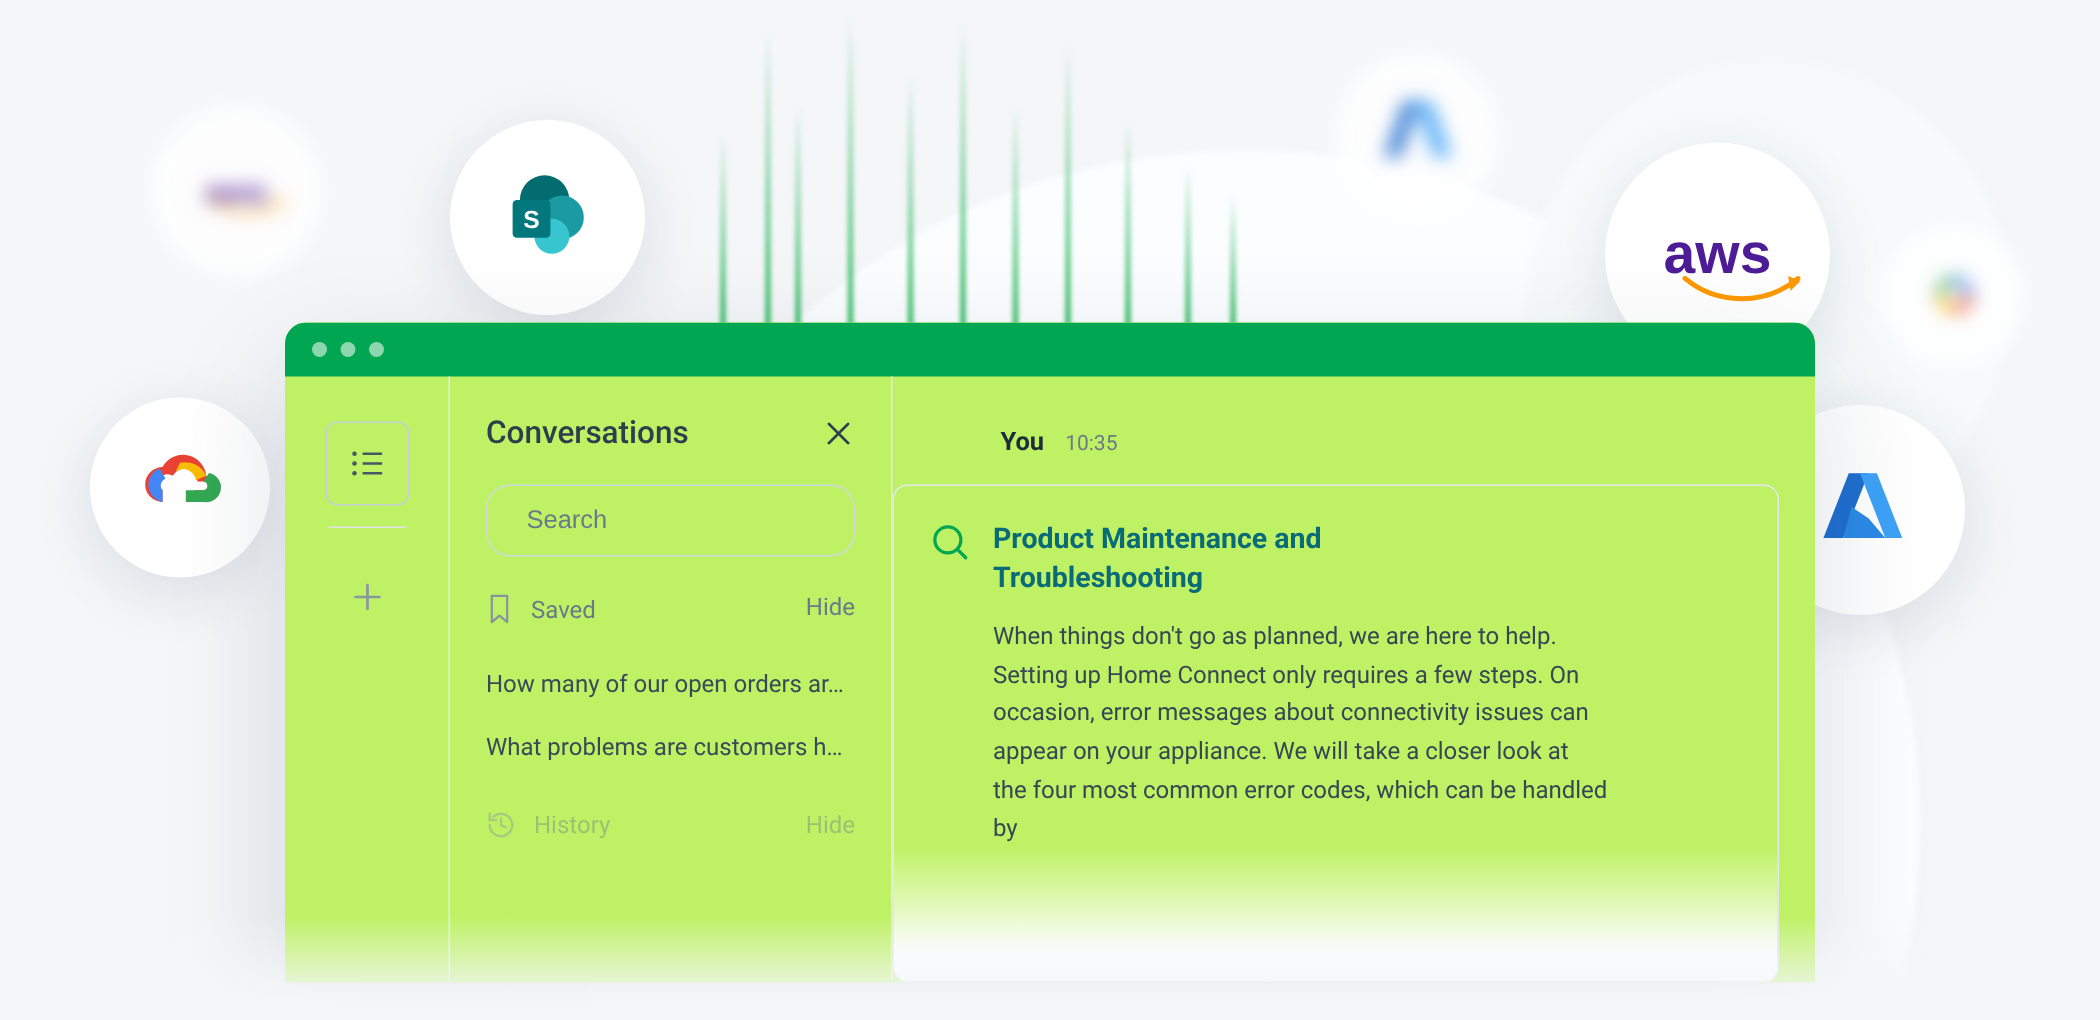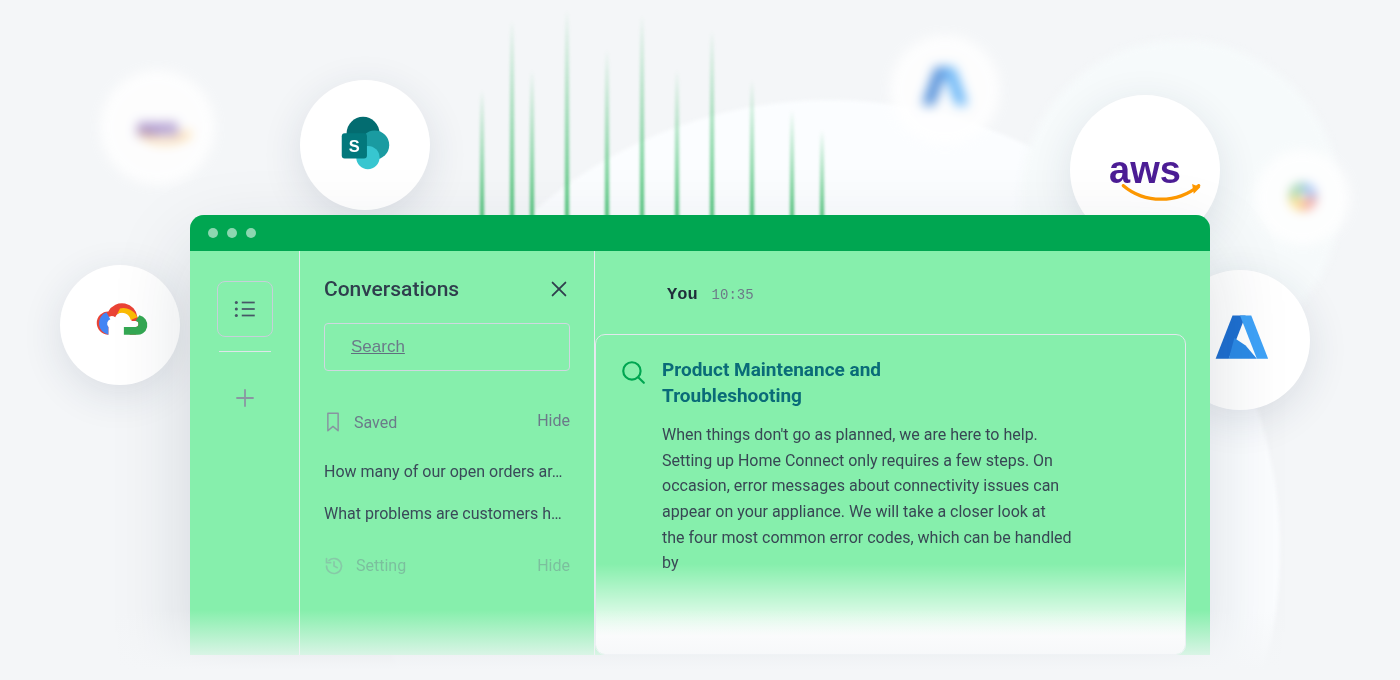--- a/index.html
+++ b/index.html
@@ -80,21 +80,21 @@
     .bubble-gcloud-blur { top: 150px; left: 1255px;width: 95px;  height: 95px;  }
     .bubble-azure       { top: 270px; left: 1170px;width: 140px; height: 140px; }
 
     
     .window {
       position: absolute;
       top: 215px;
       left: 190px;
       width: 1020px;
       height: 440px;
-      background: #86efac;
+      background: #bef264;
       border-radius: 14px 14px 0 0;
       box-shadow: 0 30px 80px rgba(20,40,60,0.15);
       overflow: hidden;
       display: flex;
       flex-direction: column;
     }
     .window-titlebar {
       height: 36px;
       background: #00a651;
       display: flex;
@@ -170,27 +170,26 @@
     .panel-close {
       width: 22px;
       height: 22px;
       color: #2f3e4d;
       cursor: pointer;
     }
     .search-box {
       display: flex;
       align-items: center;
       border: 1.5px solid #cfd8e0;
-      border-radius: 4px;
+      border-radius: 16px;
       height: 48px;
       padding: 0 14px;
       gap: 12px;
       color: #606f7e;
-      margin-bottom: 40px;
-      text-decoration: underline;
+      margin-bottom: 24px;
     }
     .search-box input {
       border: none;
       outline: none;
       flex: 1;
       font-size: 17px;
       color: #2f3e4d;
       background: transparent;
     }
     .search-box input::placeholder {
@@ -227,22 +226,21 @@
     .chat-area {
       flex: 1;
       padding: 34px 0 0;
       display: flex;
       flex-direction: column;
       min-width: 0;
       position: relative;
     }
     .msg-in {
       padding: 0 24px 0 72px;
-      margin-bottom: 24px;
-      font-family: Liberation Mono, monospace;
+      margin-bottom: 12px;
     }
     .msg-header {
       display: flex;
       align-items: baseline;
       gap: 14px;
       margin-bottom: 6px;
     }
     .msg-sender {
       font-weight: 700;
       font-size: 17px;
@@ -482,21 +480,21 @@
       <div class="saved-item">How many of our open orders ar…</div>
       <div class="saved-item">What problems are customers h…</div>
 
       <div class="section-row faded">
         <div class="left">
           <svg style="width:20px;height:20px" viewBox="0 0 24 24" fill="none" stroke="#8893a0" stroke-width="2" stroke-linecap="round">
             <path d="M3 12 a9 9 0 1 0 3-6.7"></path>
             <polyline points="3 3 3 8 8 8"></polyline>
             <polyline points="12 7 12 12 16 14"></polyline>
           </svg>
-          <span>Setting</span>
+          <span>History</span>
         </div>
         <span>Hide</span>
       </div>
     </div>
 
     <div class="chat-area">
       <div class="msg-in">
         <div class="msg-header">
           <span class="msg-sender">You</span>
           <span class="msg-time">10:35</span>

